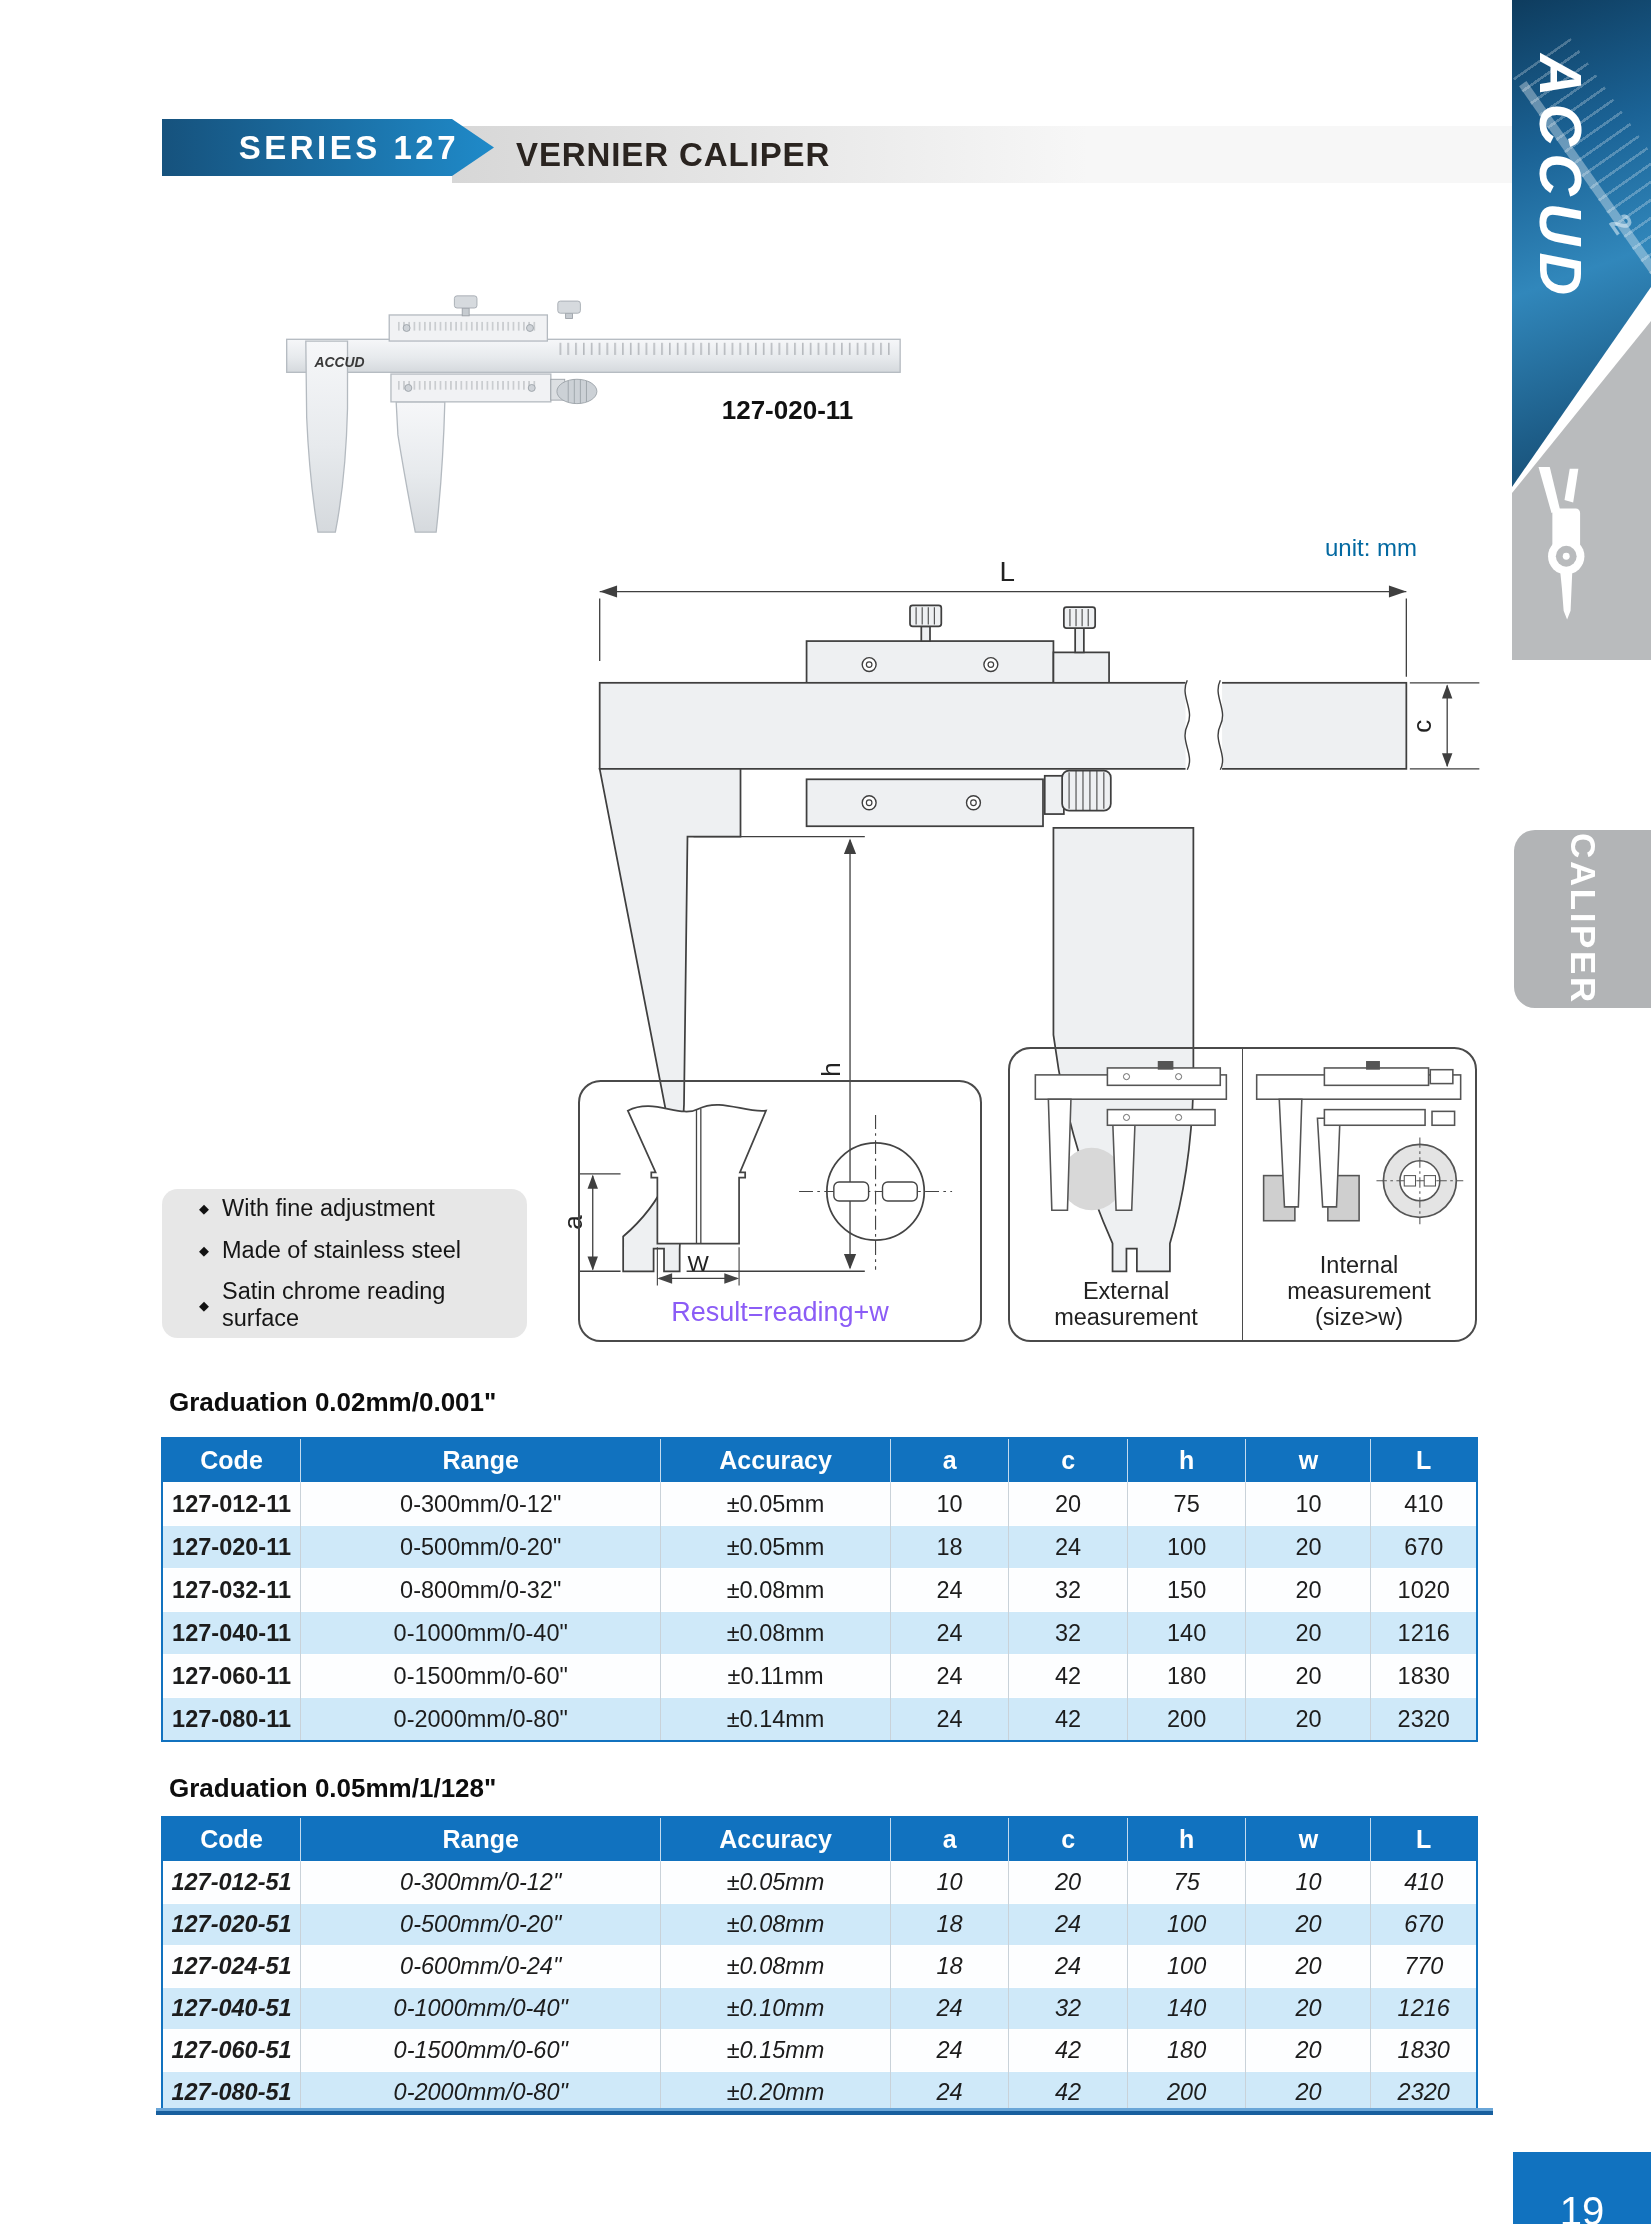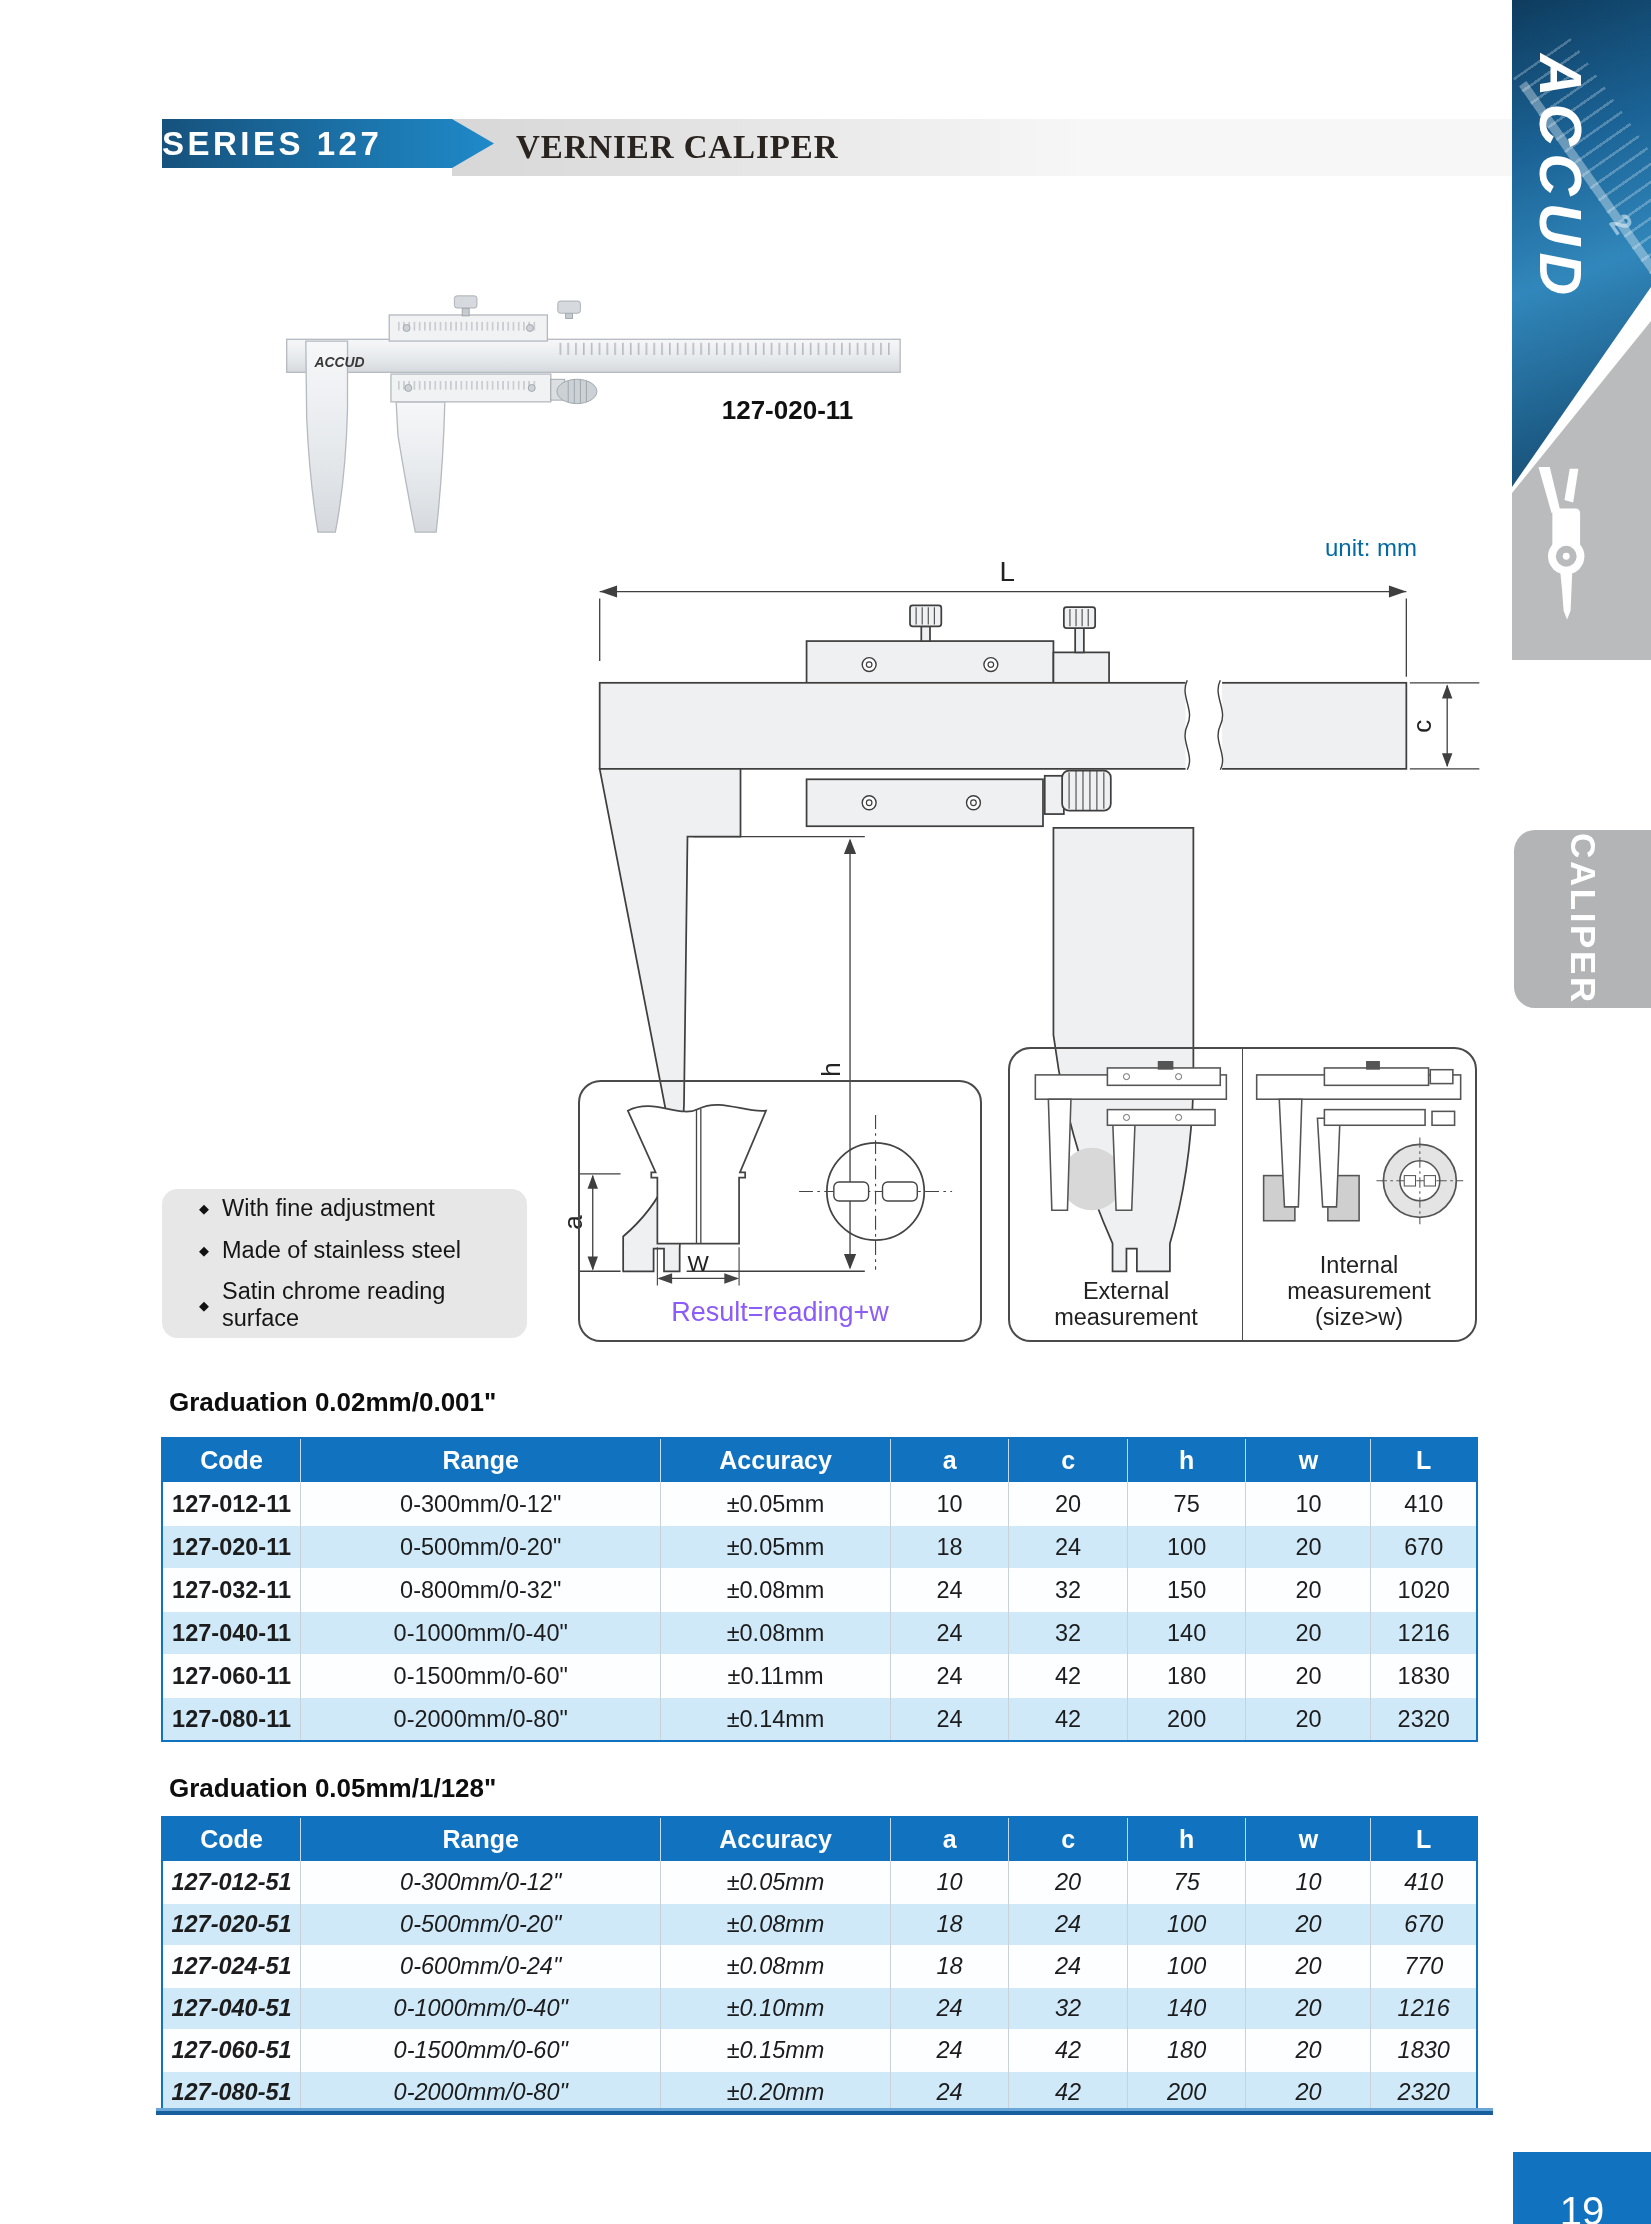--- a/index.html
+++ b/index.html
@@ -20,26 +20,26 @@
     font-style:italic;font-weight:bold;font-size:59px;letter-spacing:7px;color:#fff;}
   .corner-gray{position:absolute;left:1512px;top:295px;width:139px;height:365px;
     clip-path:polygon(0 198px,100% 26px,100% 100%,0 100%);background:#b9bbbd;}
   .corner-caliper{position:absolute;left:8.7px;top:172px;}
 
   .caliper-tab{position:absolute;left:1514px;top:830px;width:137px;height:178px;
     background:#b2b4b6;border-radius:21px 0 0 21px;display:flex;align-items:center;justify-content:center;}
   .caliper-tab span{writing-mode:vertical-rl;font-weight:bold;font-size:35px;letter-spacing:2.6px;color:#fff;}
 
   
-  .series-gray{position:absolute;left:452px;top:119px;width:1060px;height:57px;
-    background:linear-gradient(90deg,#d7d7d7,#f7f7f7 60%);display:flex;align-items:center;font-family:Liberation Serif, serif;}
+  .series-gray{position:absolute;left:452px;top:126px;width:1060px;height:57px;
+    background:linear-gradient(90deg,#d7d7d7,#f7f7f7 60%);display:flex;align-items:center;}
   .series-gray span{margin-left:64px;font-size:33px;font-weight:bold;letter-spacing:0.9px;color:#2a2420;}
-  .series-blue{position:absolute;left:162px;top:119px;width:332px;height:49px;
+  .series-blue{position:absolute;left:162px;top:119px;width:332px;height:57px;
     clip-path:polygon(0 0,calc(100% - 42px) 0,100% 50%,calc(100% - 42px) 100%,0 100%);
-    background:linear-gradient(90deg,#16527d,#1f8ac9);display:flex;align-items:center;justify-content:flex-start;}
+    background:linear-gradient(90deg,#16527d,#1f8ac9);display:flex;align-items:center;justify-content:flex-end;}
   .series-blue span{font-size:33px;font-weight:bold;letter-spacing:3.5px;color:#fff;padding-right:35px;}
 
   .model-label{position:absolute;left:718px;top:395px;width:139px;text-align:center;
     font-size:26px;font-weight:bold;color:#111;}
   .unit-label{position:absolute;left:1243px;top:534px;width:174px;text-align:right;font-size:24px;color:#0369a1;}
 
   
   .features{position:absolute;left:162px;top:1189px;width:365px;height:149px;background:#e7e7e7;
     border-radius:15.6px;display:flex;flex-direction:column;justify-content:center;gap:14.8px;padding-left:37px;box-sizing:border-box;}
   .feature{display:flex;align-items:center;gap:13px;font-size:23.5px;color:#161616;}

